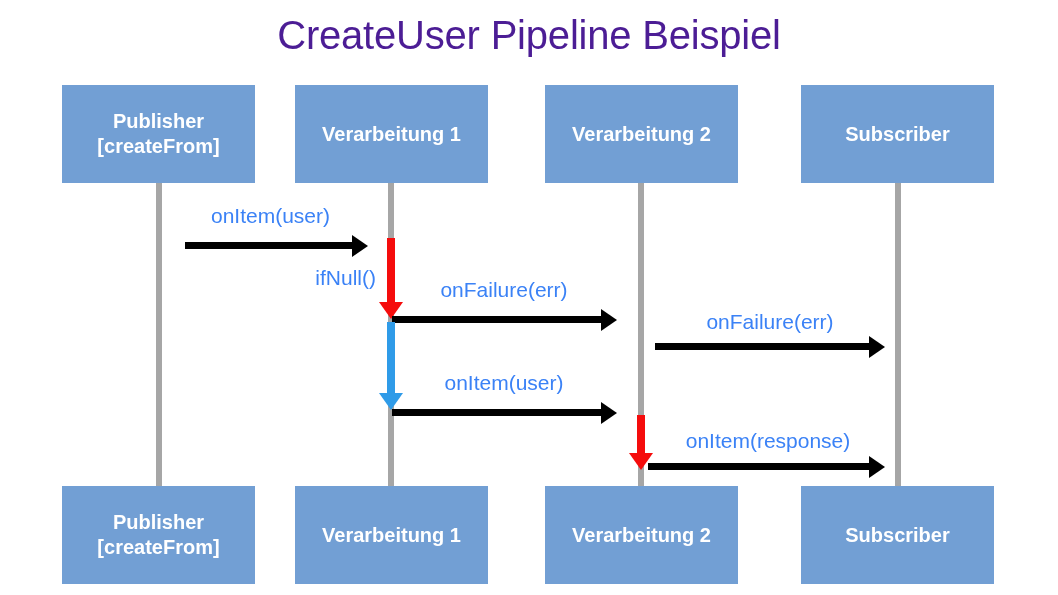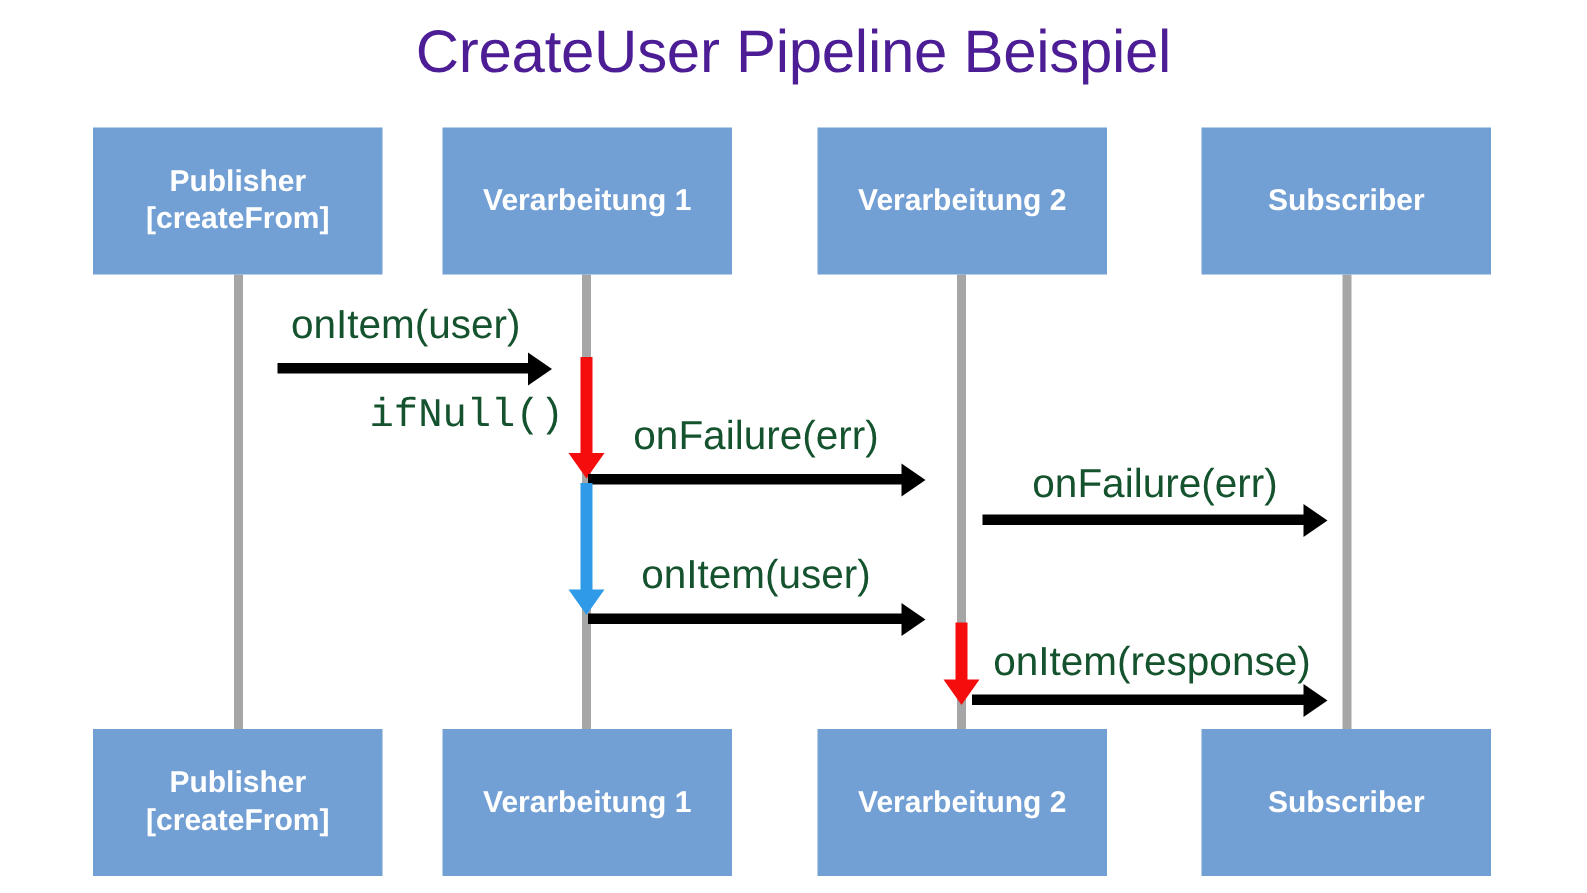--- a/index.html
+++ b/index.html
@@ -97,27 +97,27 @@
     border-left: 12px solid transparent;
     border-right: 12px solid transparent;
     border-top: 17px solid currentColor;
   }
   .v-arrow.red { background: #f50c0c; color: #f50c0c; }
   .v-arrow.blue { background: #2f9be8; color: #2f9be8; }
 
   
   .msg-label {
     position: absolute;
-    font-size: 27px;
+    font-size: 21px;
     line-height: 26px;
-    color: #14532d;
+    color: #3b82f6;
     white-space: pre-line;
     font-weight: 400;
   }
-  .msg-label.right { text-align: right; font-family: Liberation Mono, monospace; }
+  .msg-label.right { text-align: right; }
   .msg-label.center { text-align: center; }
 </style>
 </head>
 <body>
 
 <div id="canvas">
 
   <div class="diagram-title">CreateUser Pipeline Beispiel</div>
 
   <div class="lifeline" style="left:156px; top:183px; height:307px;"></div>

